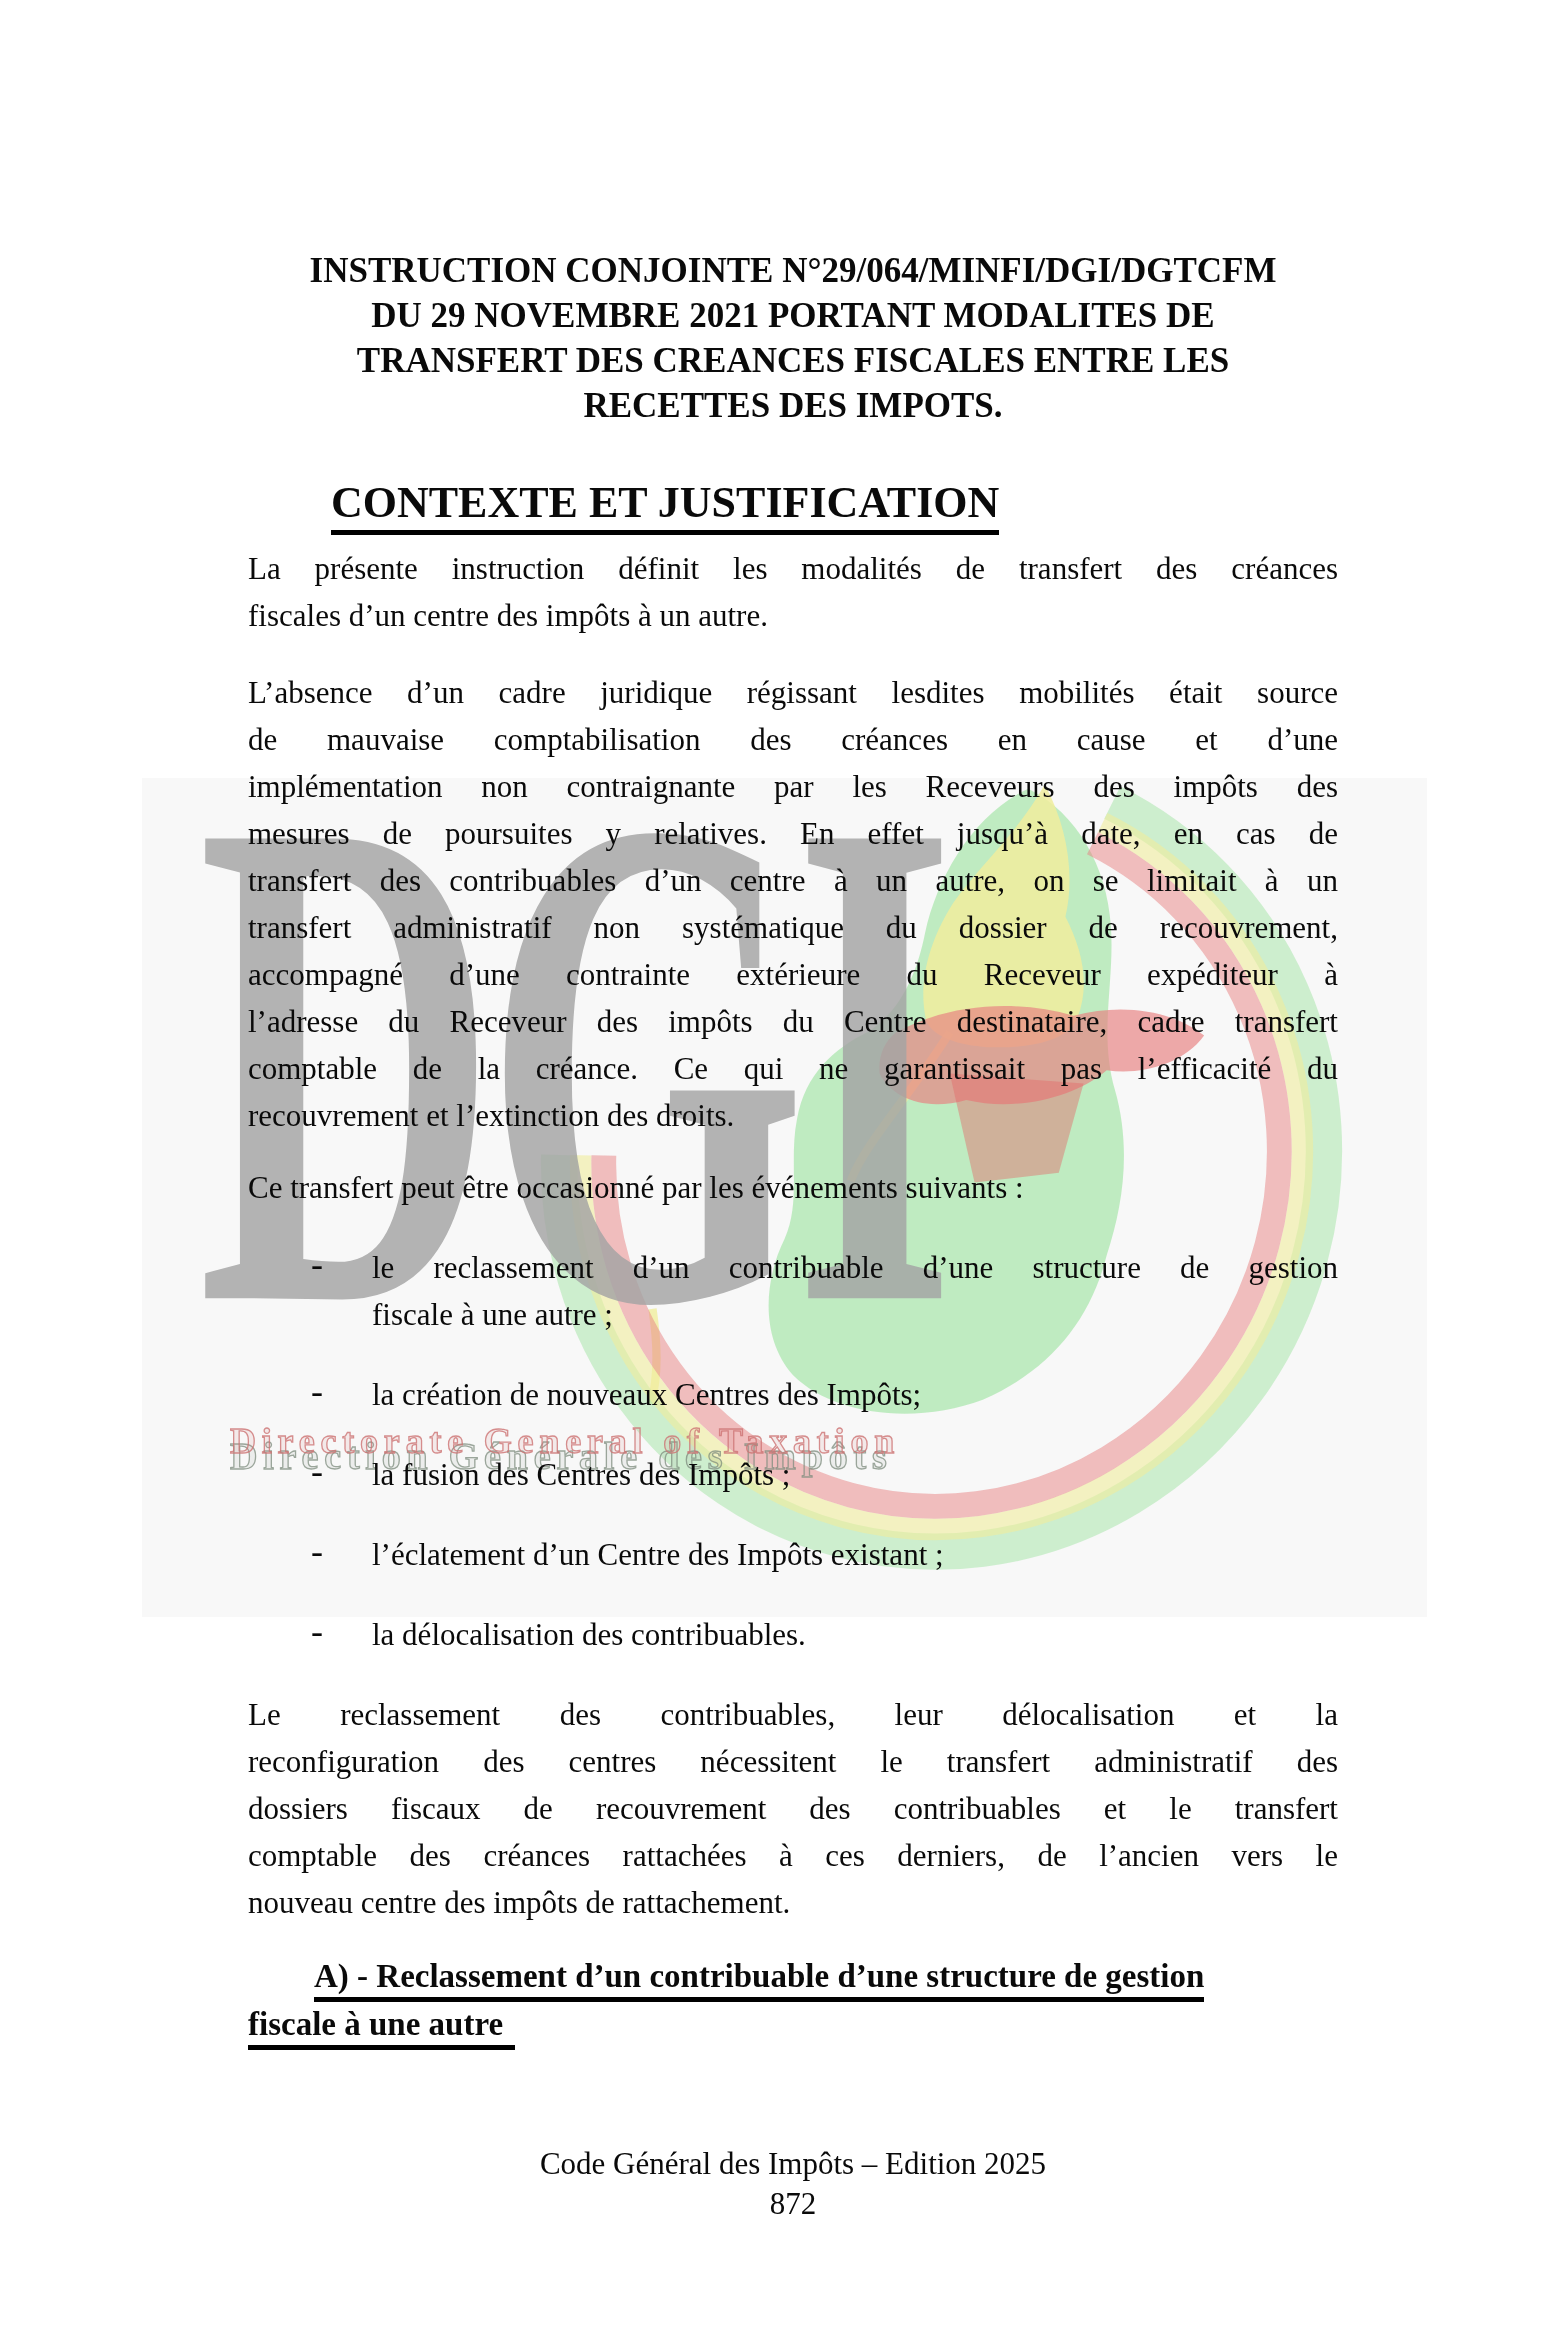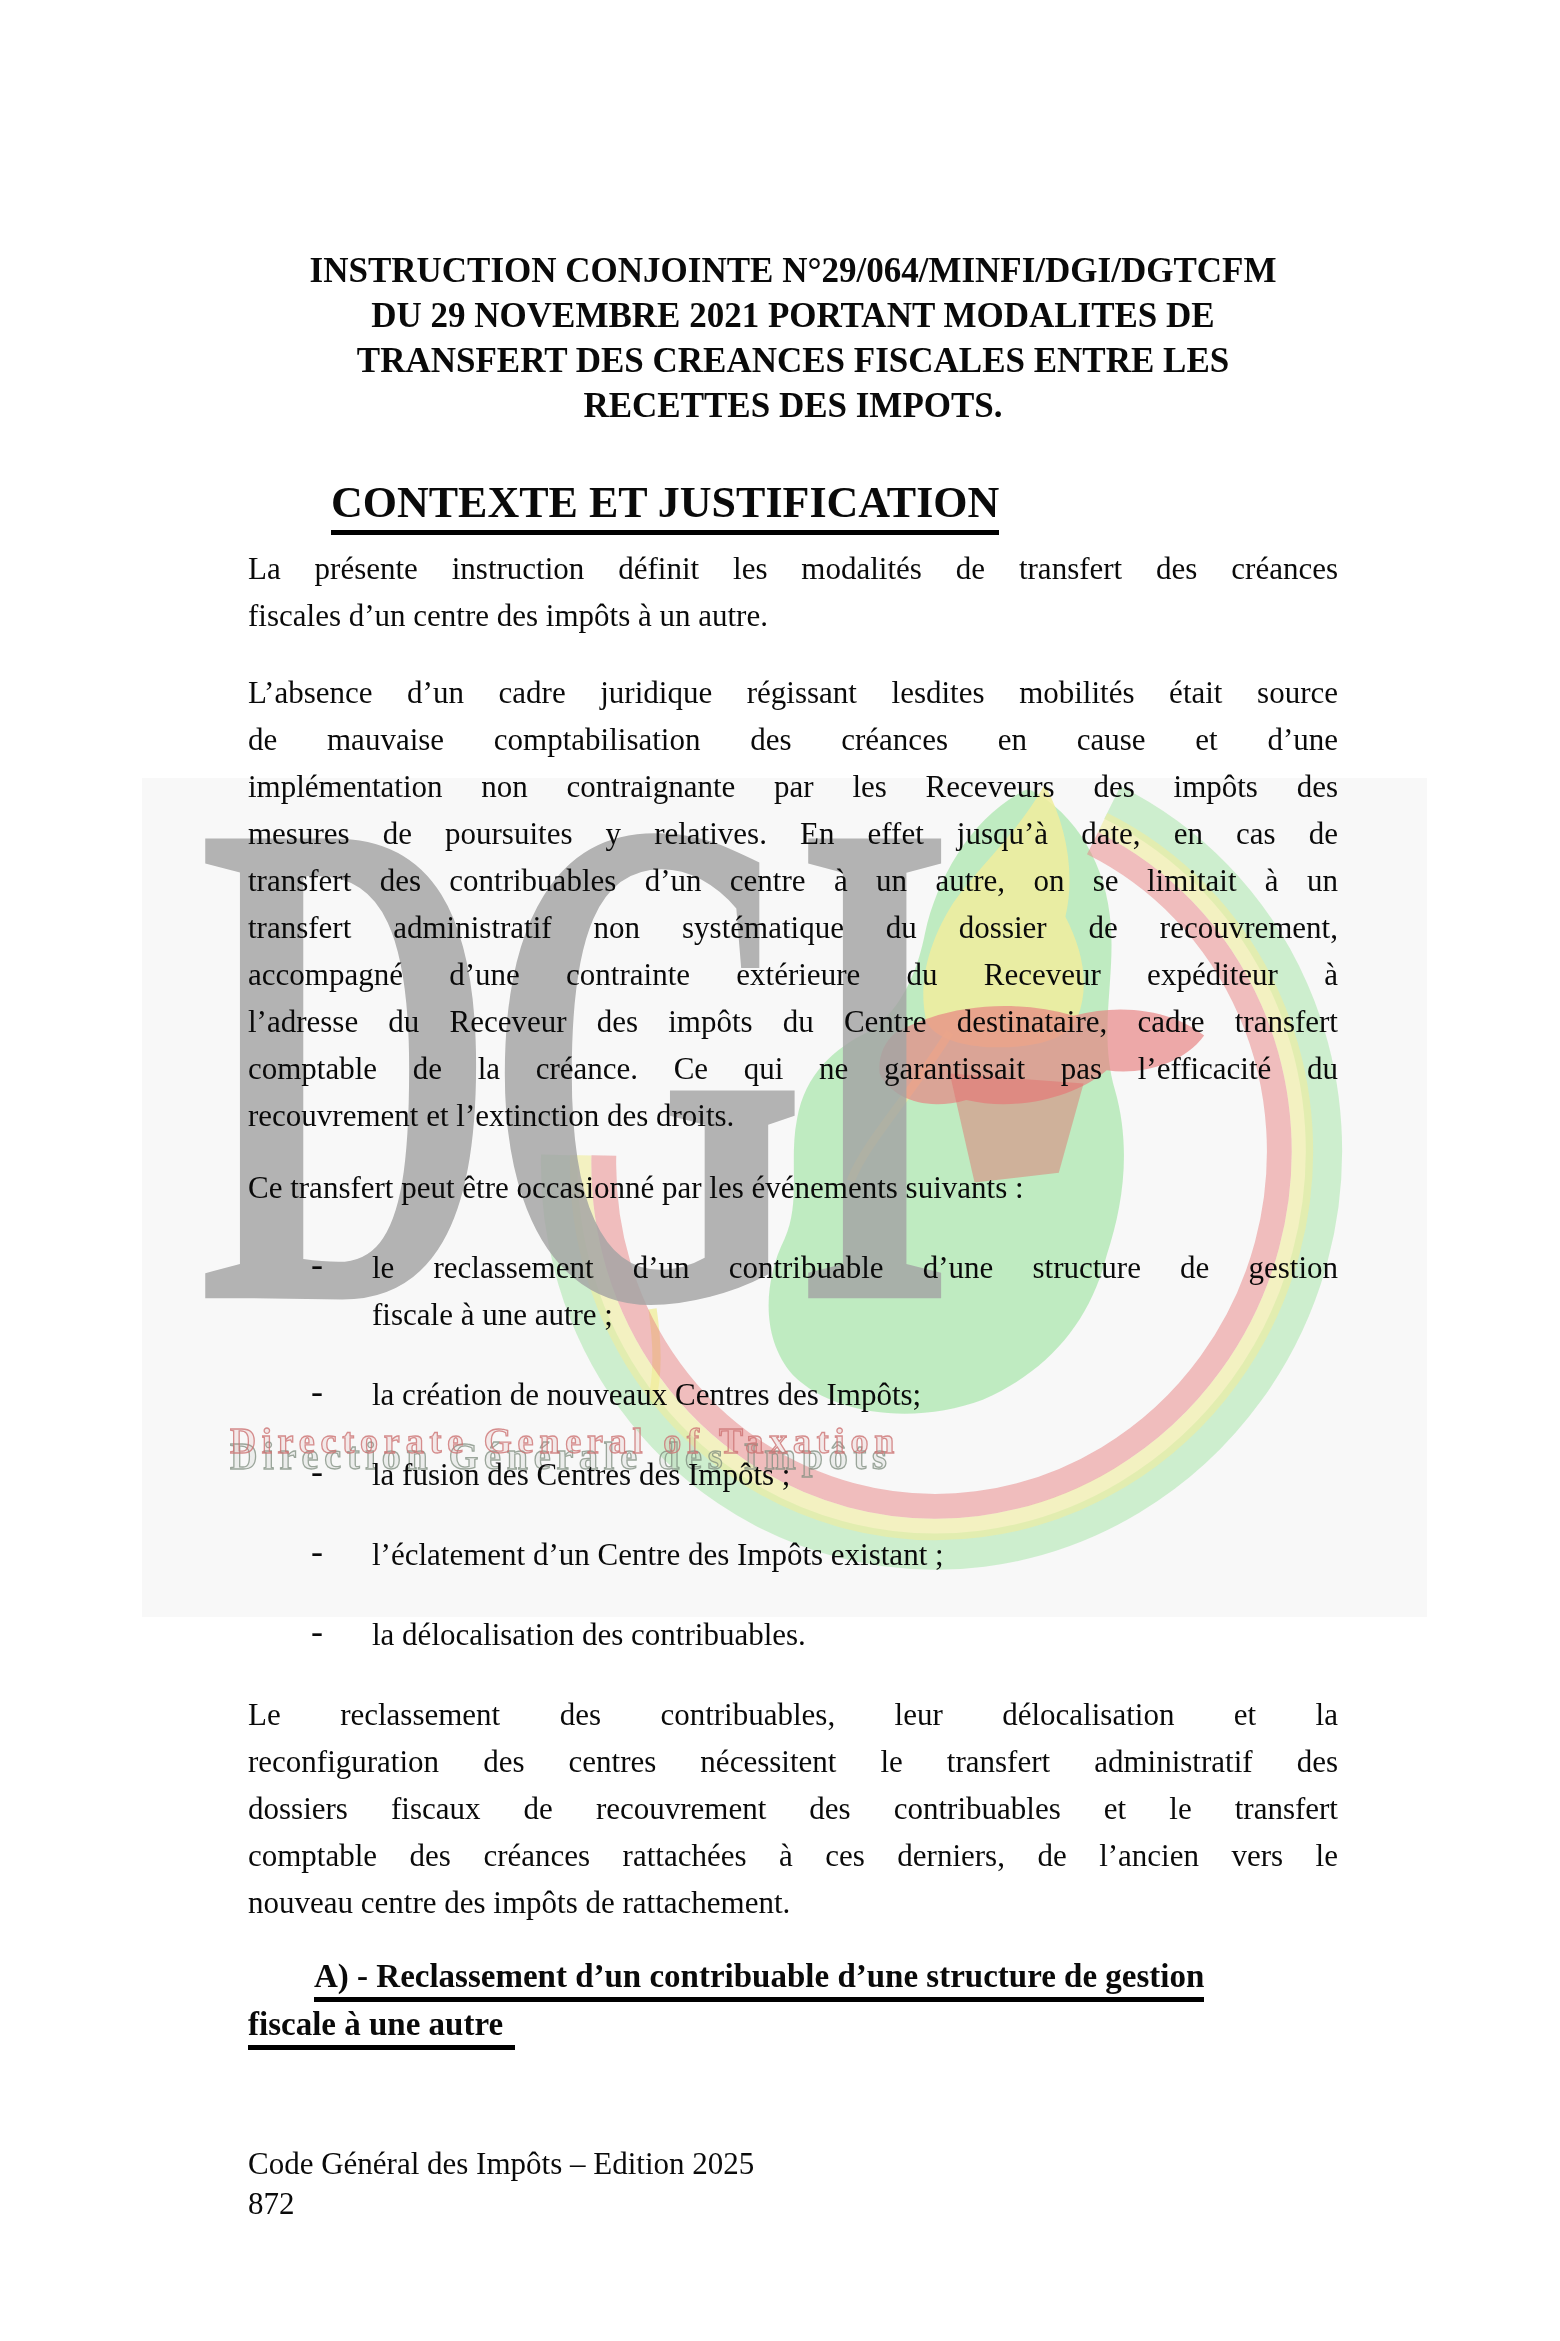--- a/index.html
+++ b/index.html
@@ -78,21 +78,21 @@
 
   .subheading {
     margin-top: 26.4px;
     font-size: 33px; font-weight: bold; line-height: 48px;
   }
   .subheading .sl { white-space: nowrap; }
   .sub-line1 { padding-left: 66px; }
 
   .footer {
     position: absolute; left: 248px; width: 1090px; top: 2144px;
-    font-size: 31px; line-height: 40px; z-index: 1;
+    text-align: center; font-size: 31px; line-height: 40px; z-index: 1;
   }
 </style>
 </head>
 <body>
 
 <div class="page">
 
   <div class="watermark">
     <div class="wm-shade"></div>
 

